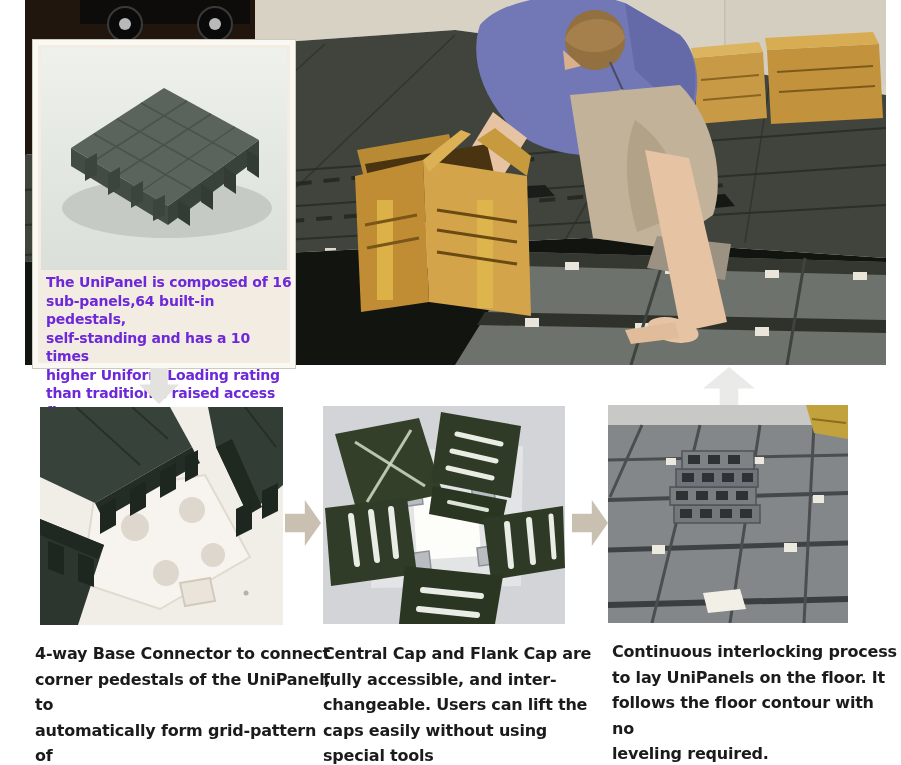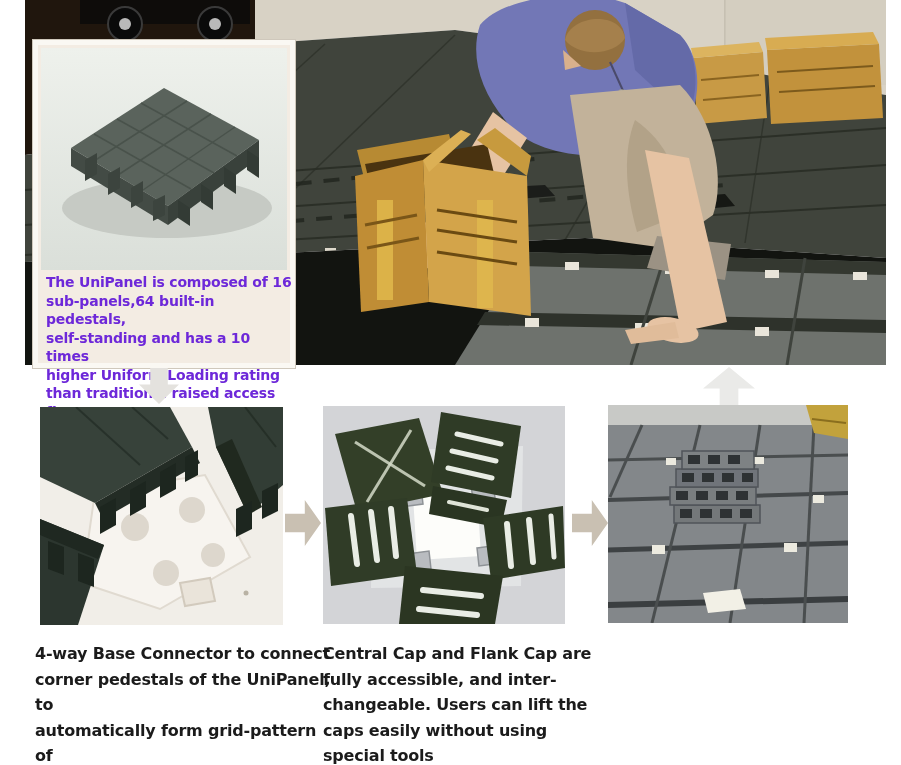--- a/index.html
+++ b/index.html
@@ -334,14 +334,18 @@
 
   <div class="abs caption cap1">4-way Base Connector to connect
 corner pedestals of the UniPanel, to
 automatically form grid-pattern of
 Cable Trenches</div>
   <div class="abs caption cap2">Central Cap and Flank Cap are
 fully accessible, and inter-
 changeable. Users can lift the
 caps easily without using
 special tools</div>
+  <div class="abs caption cap3">Continuous interlocking process
+to lay UniPanels on the floor. It
+follows the floor contour with no
+leveling required.</div>
 
 </div>
 
 </body></html>

